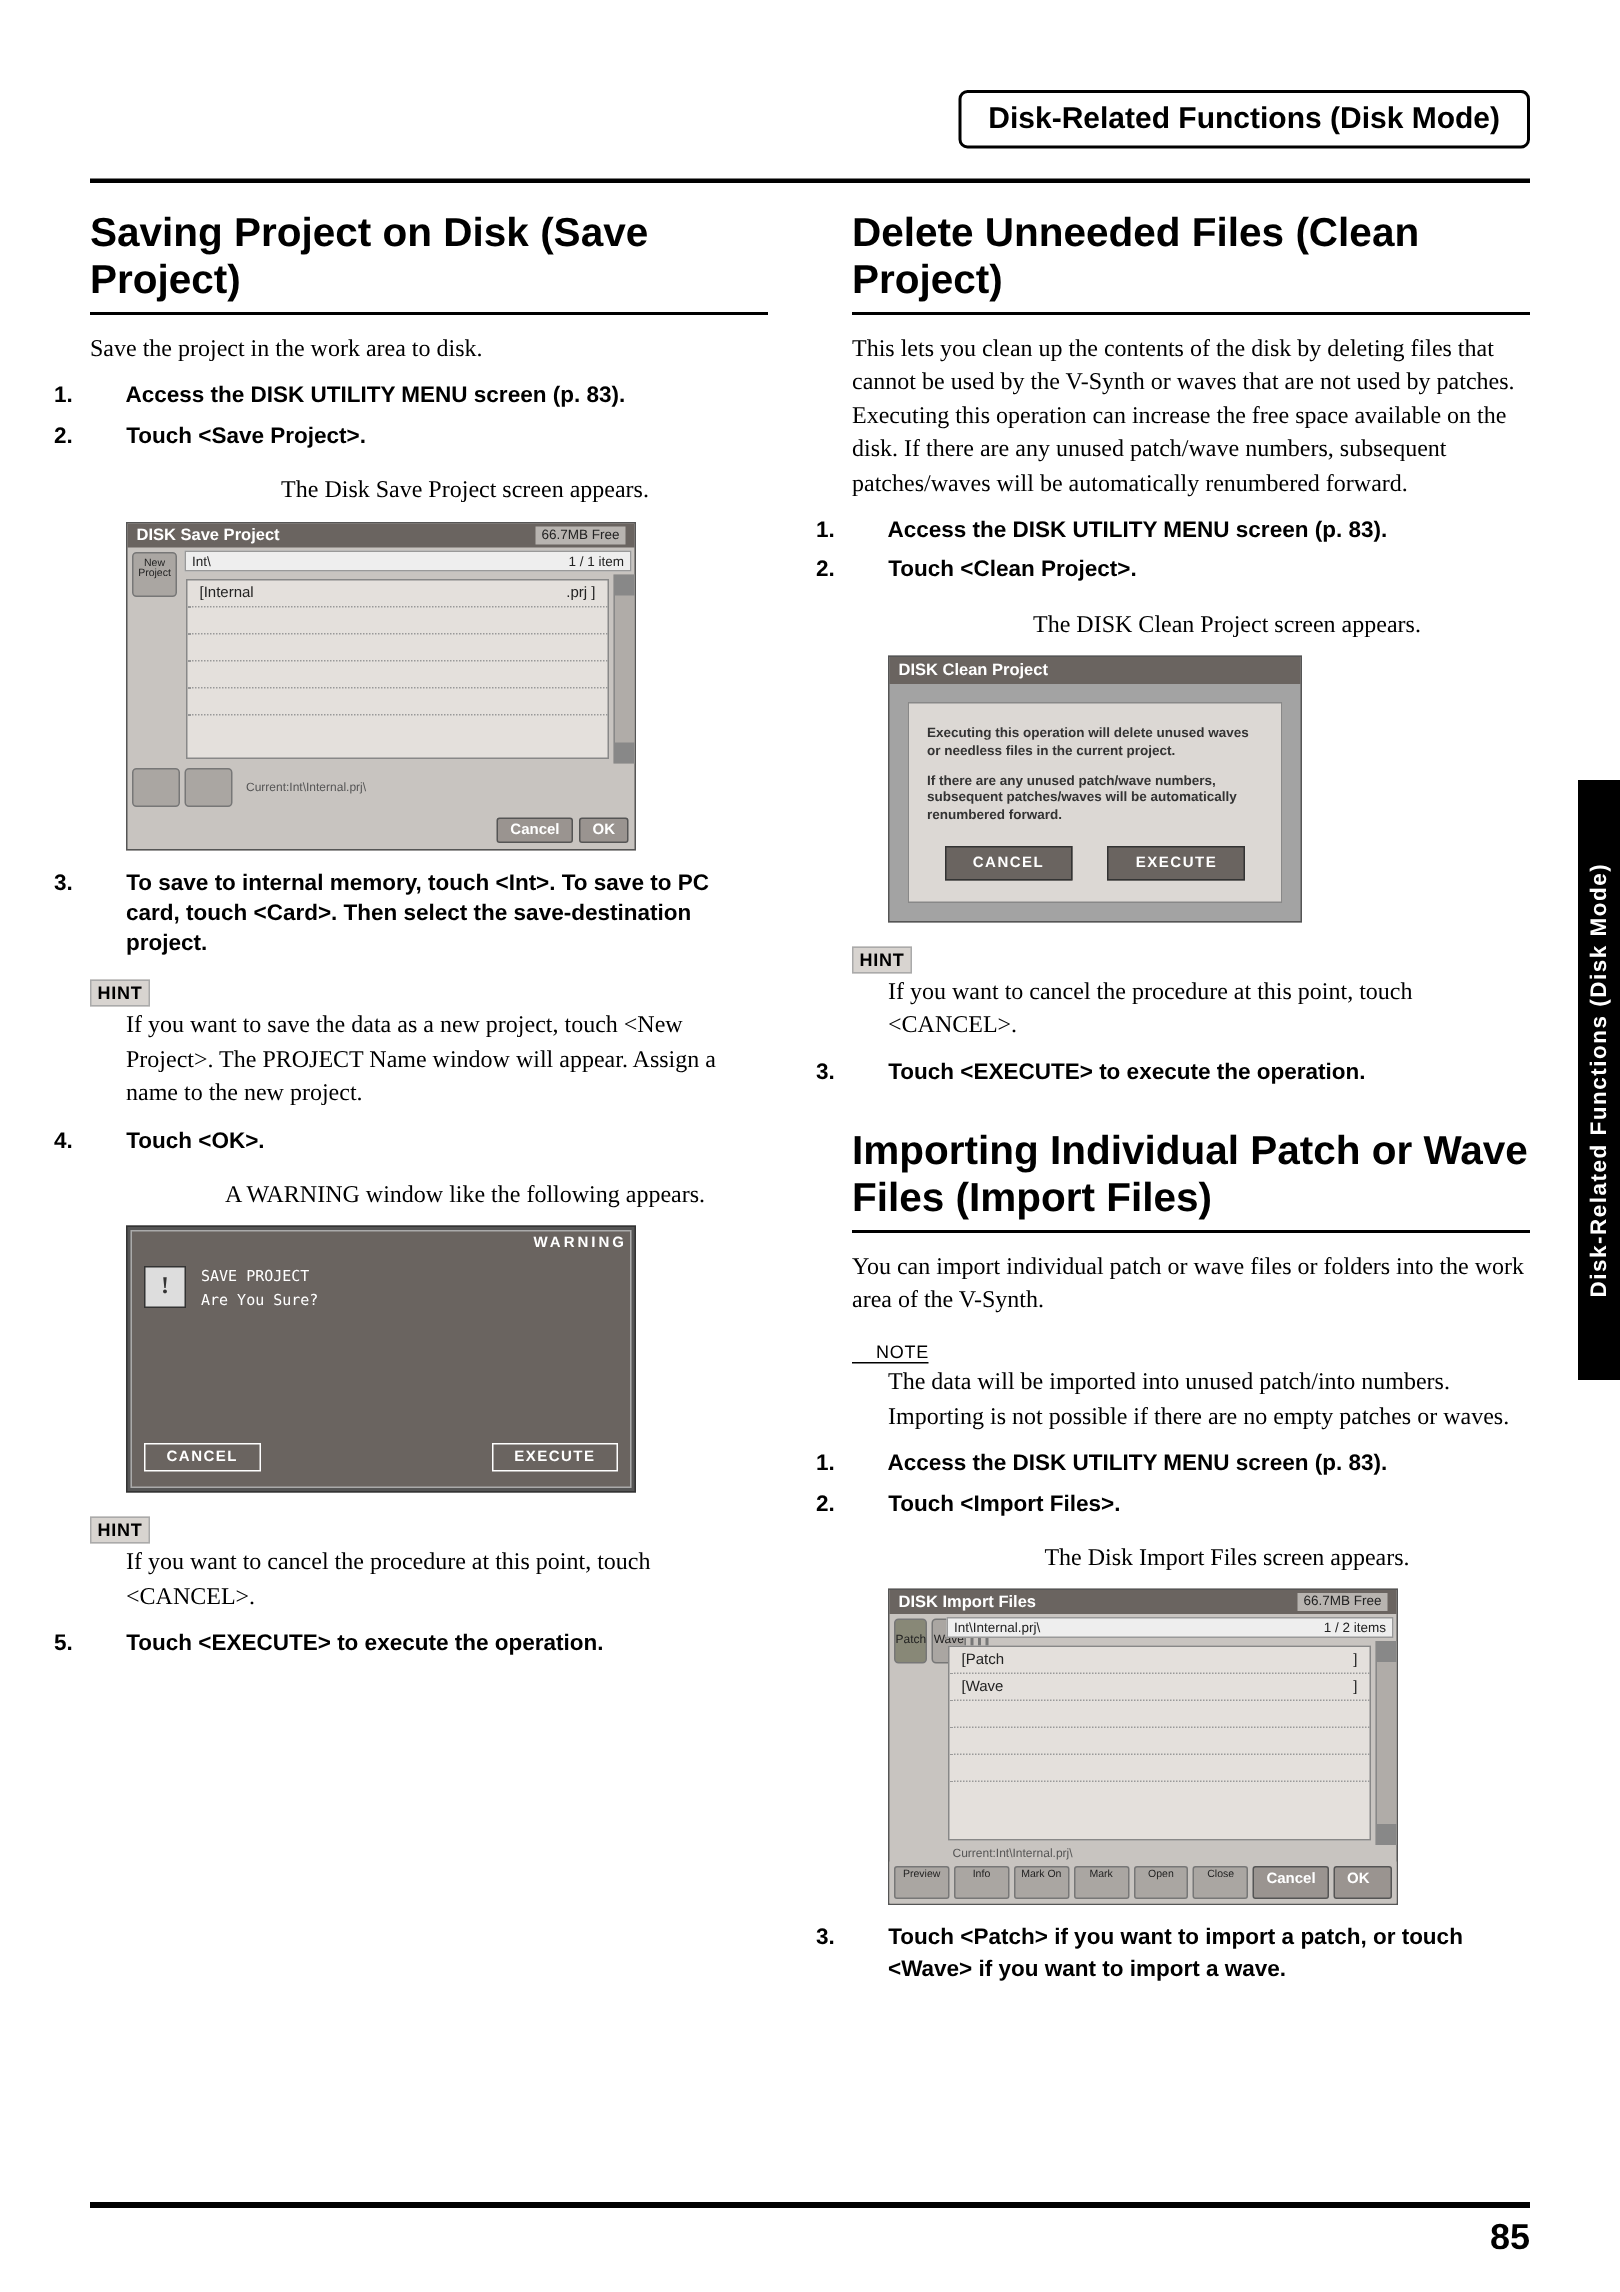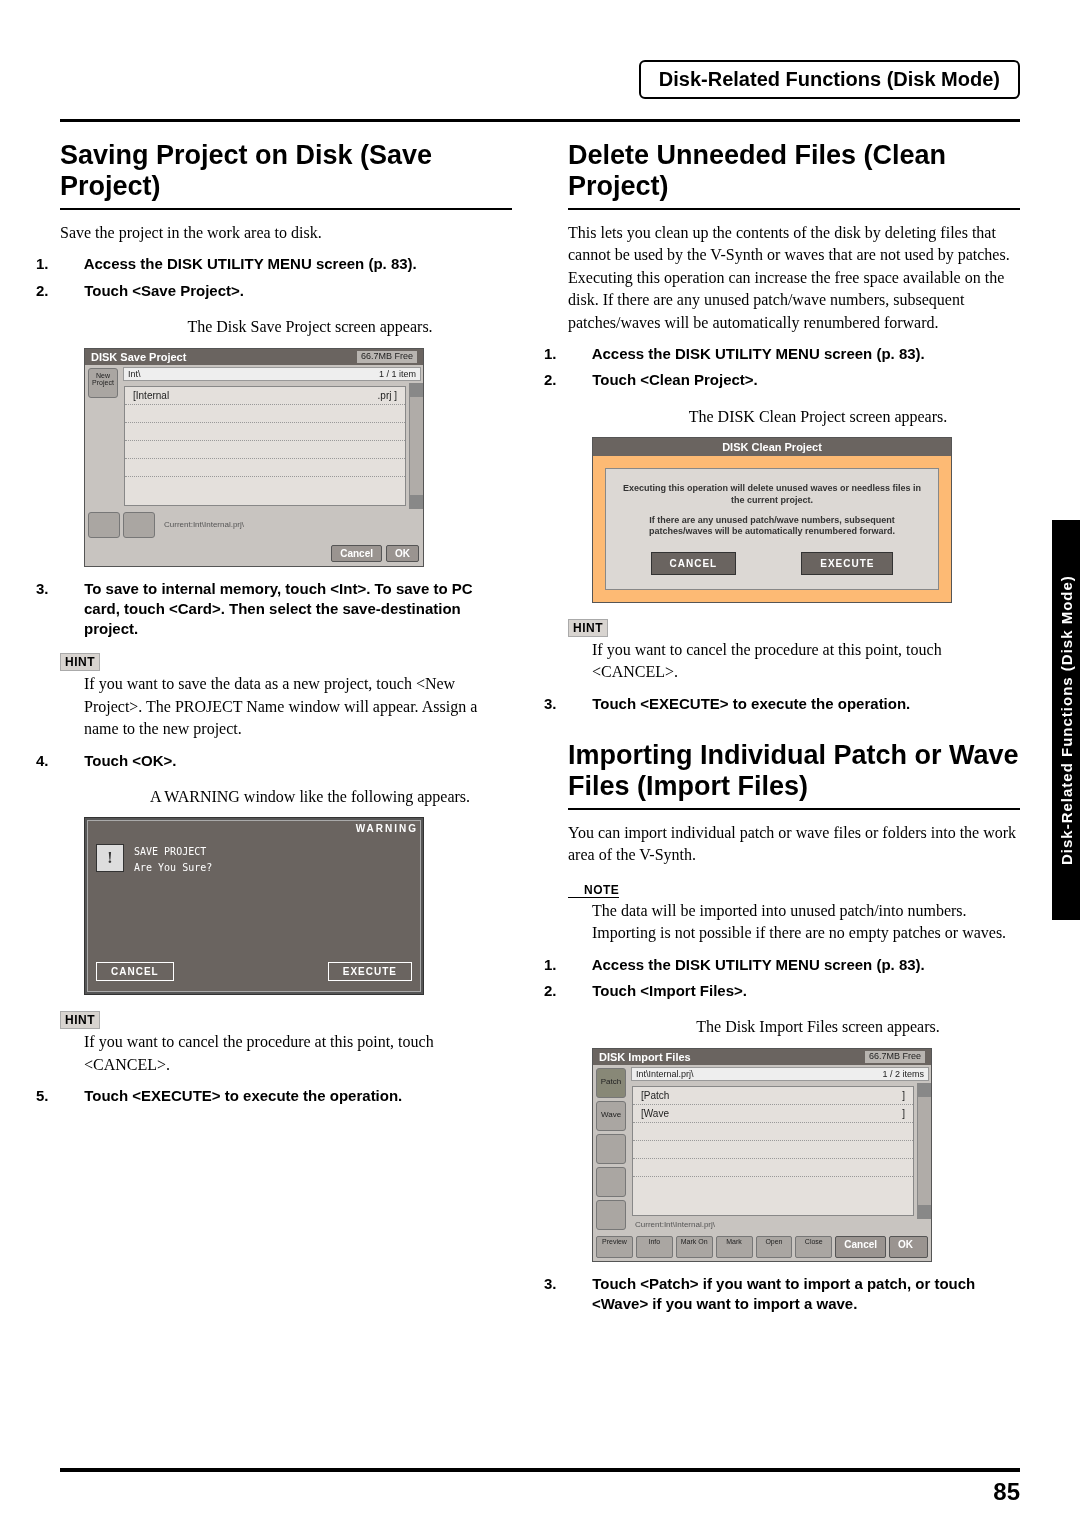--- a/index.html
+++ b/index.html
@@ -93,21 +93,21 @@
   }
   .hint-text, .note-text {
     font-size: 16px;
     line-height: 1.4;
     margin-left: 24px;
     margin-bottom: 10px;
   }
   .note-label {
     display: inline-block;
     font-family: Arial, sans-serif;
-    font-weight: bold;
+    font-weight: normal;
     font-size: 12px;
     border-bottom: 1px solid #000;
     margin-top: 6px;
     margin-bottom: 2px;
     letter-spacing: 0.5px;
     padding-left: 16px;
   }
   
   .shot {
     border: 1px solid #555;
@@ -130,21 +130,21 @@
   .shot .titlebar .right {
     font-weight: normal;
     font-size: 9px;
     background: #b8b4b0;
     color: #222;
     padding: 0 4px;
   }
   .shot .sideicons {
     width: 36px;
     display: flex;
-    flex-direction: column;
+    flex-direction: row;
     gap: 3px;
     padding: 3px;
   }
   .shot .sideicons .ic {
     height: 30px;
     background: #aaa6a2;
     border: 1px solid #777;
     border-radius: 3px;
   }
   .shot .filebox {
@@ -255,25 +255,24 @@
     padding: 3px 14px;
     font-family: Arial, sans-serif;
     font-size: 10px;
     font-weight: bold;
     color: #fff;
     letter-spacing: 1px;
   }
   
   .clean {
     border: 1px solid #555;
-    background: #fdba74;
-    width: 360px;
+    background: #a3a3a3;
+    width: 276px;
     margin: 8px 0 12px 24px;
     font-family: Arial, sans-serif;
-    text-align: center;
   }
   .clean .ctitle {
     background: #6a6460;
     color: #fff;
     font-weight: bold;
     font-size: 11px;
     padding: 3px 6px;
   }
   .clean .cbox {
     border: 1px solid #888;

